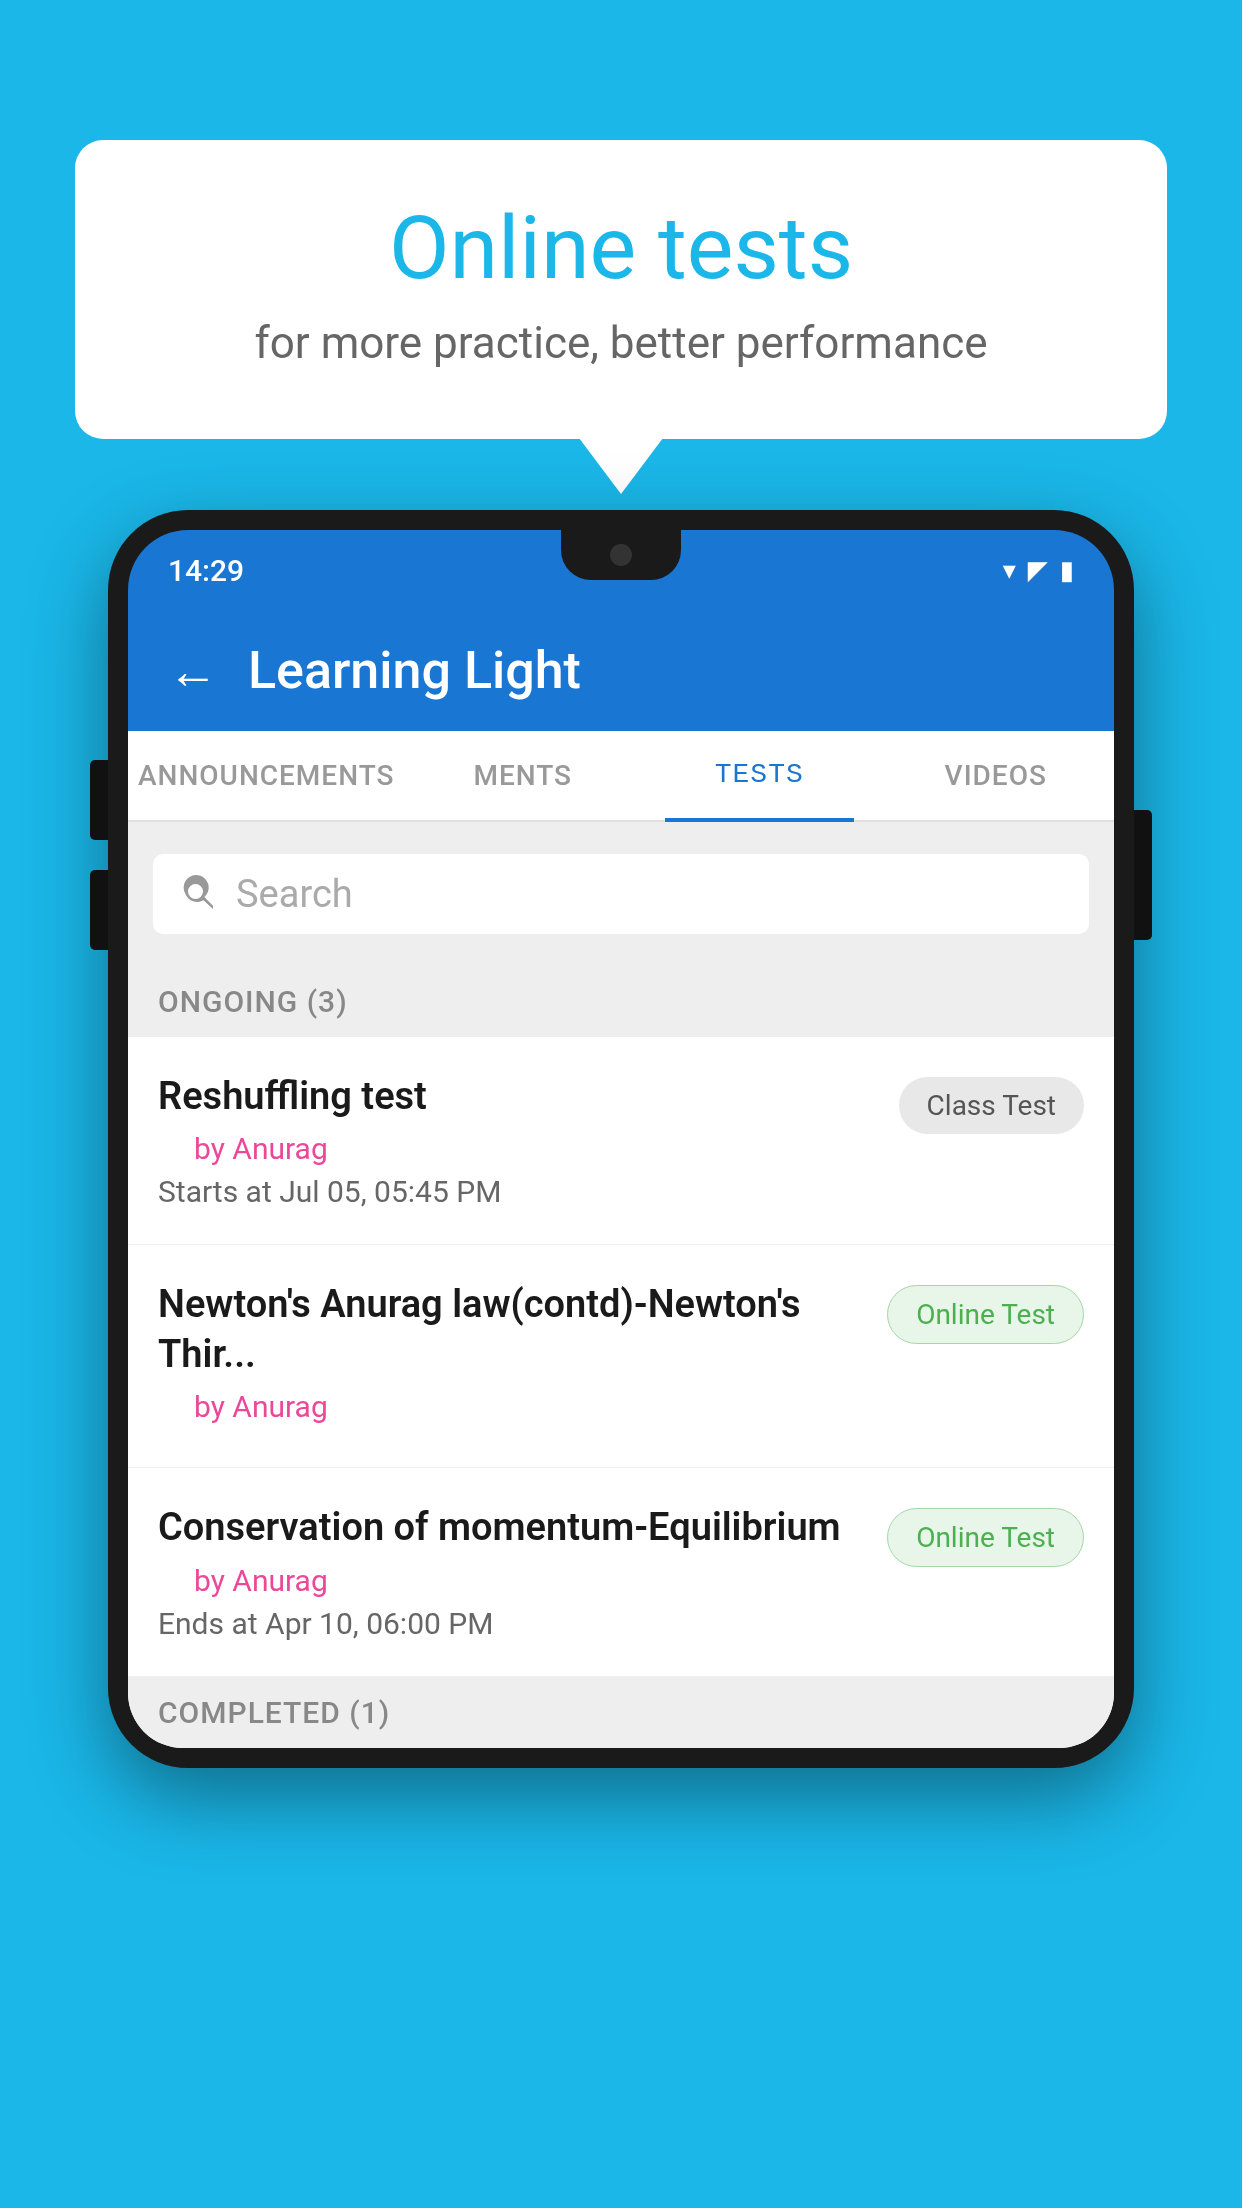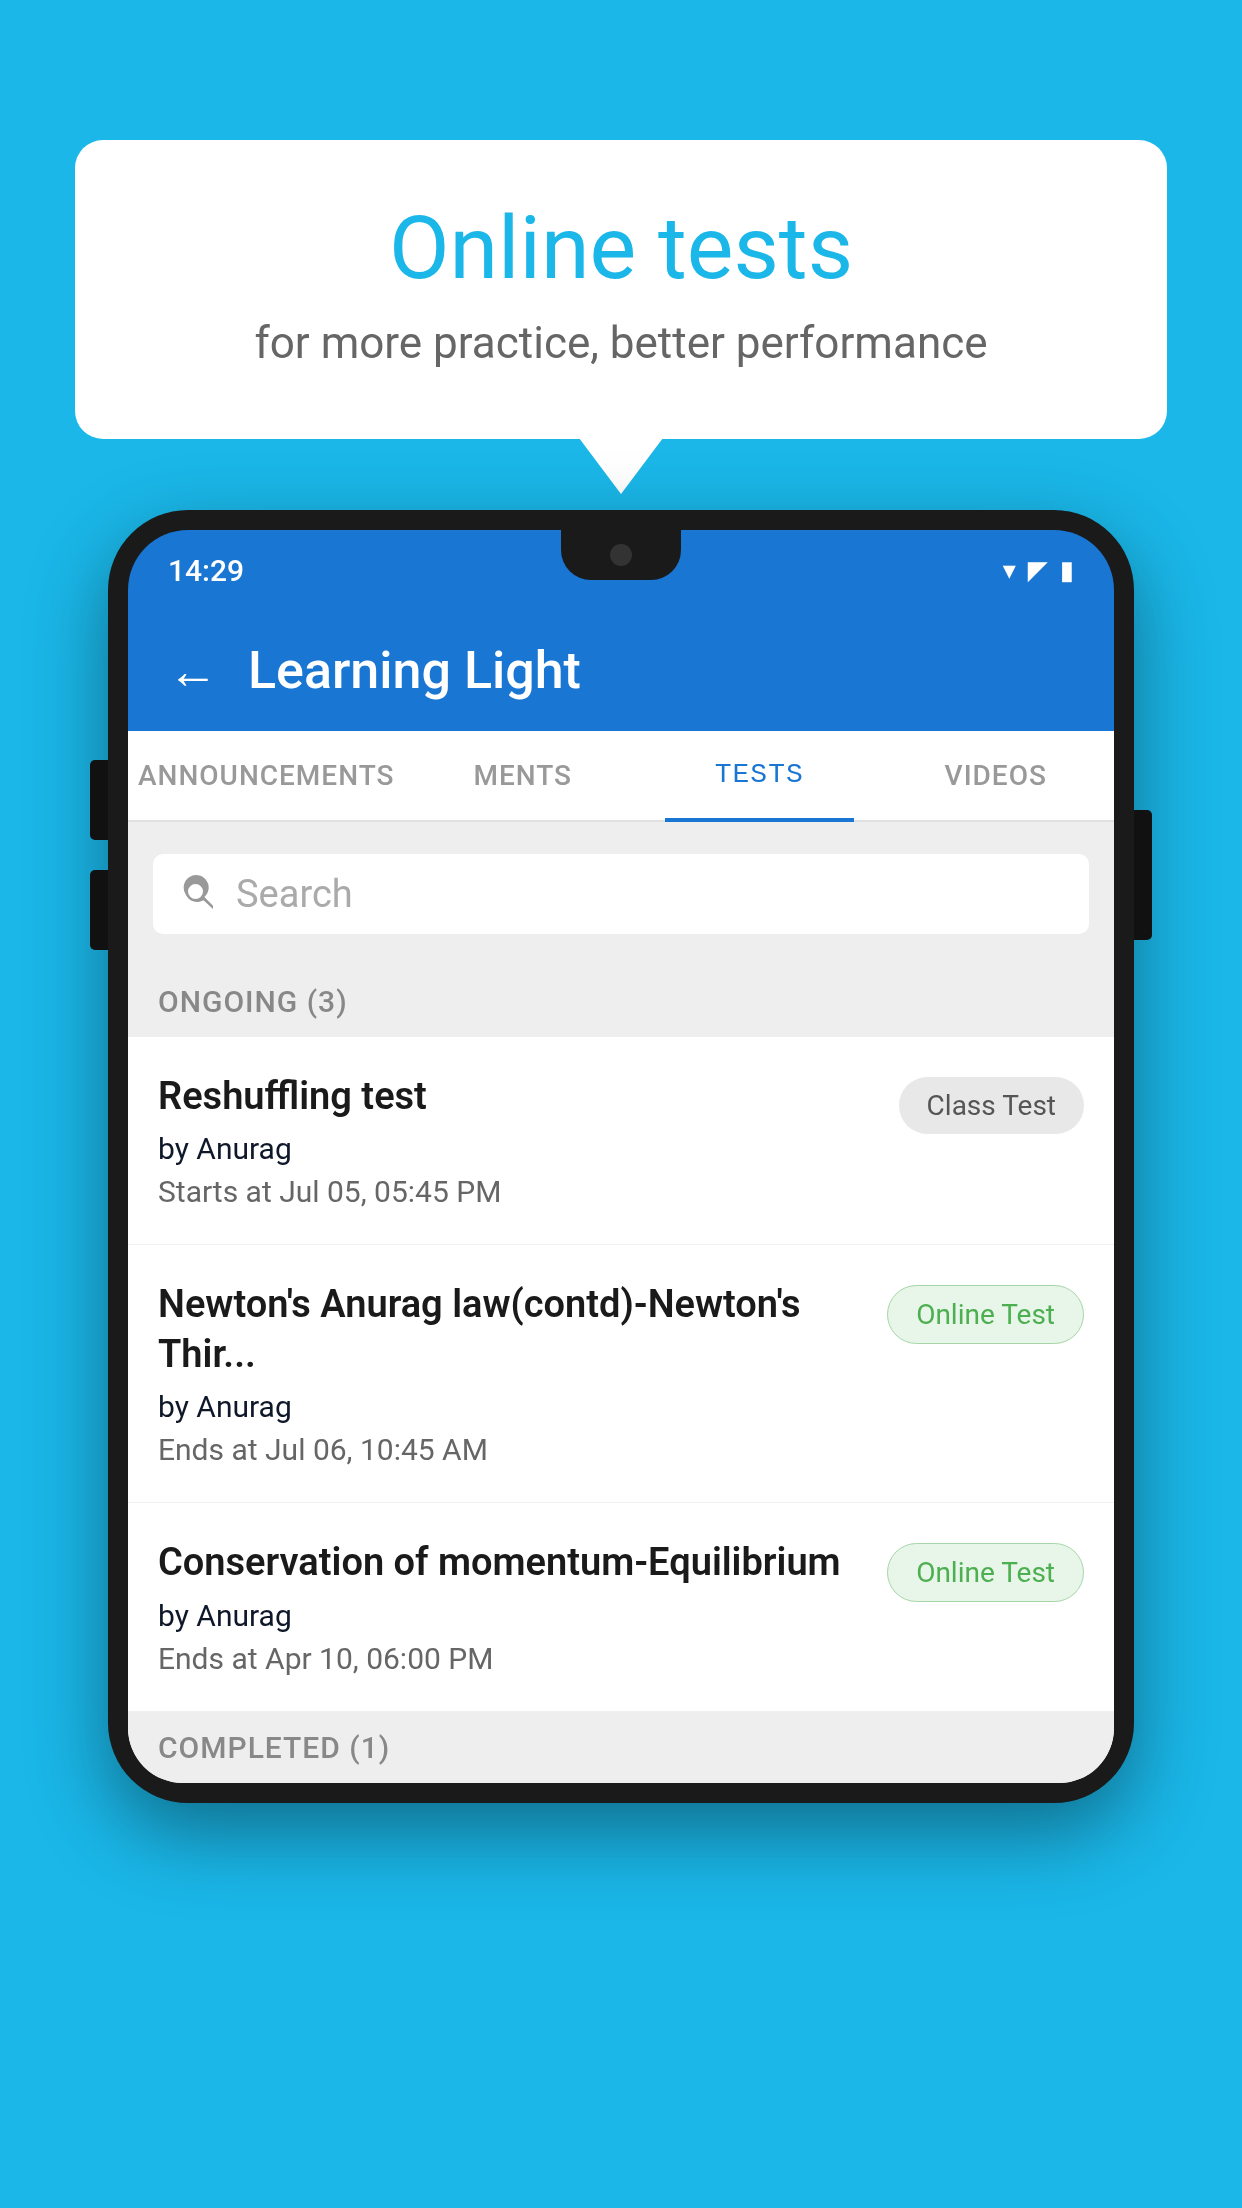--- a/index.html
+++ b/index.html
@@ -238,22 +238,23 @@
     .test-name {
       font-size: 38px;
       font-weight: 600;
       color: #1a1a1a;
       margin-bottom: 10px;
       line-height: 1.3;
     }
 
     .test-by {
       font-size: 30px;
-      color: #0f172a;
+      color: #ec4899;
       margin-bottom: 8px;
+      margin-left: 36px;
     }
 
     .test-time {
       font-size: 30px;
       color: #666;
     }
 
     .test-badge {
       border-radius: 30px;
       padding: 12px 28px;
@@ -388,23 +389,20 @@
               <span>Starts at</span>&nbsp;<span>Jul 05, 05:45 PM</span>
             </div>
           </div>
           <div class="test-badge badge-class">Class Test</div>
         </div>
 
         <div class="test-item">
           <div class="test-info">
             <div class="test-name">Newton's Anurag law(contd)-Newton's Thir...</div>
             <div class="test-by">by Anurag</div>
-            <div class="test-time">
-              <span>Ends at</span>&nbsp;<span>Jul 06, 10:45 AM</span>
-            </div>
           </div>
           <div class="test-badge badge-online">Online Test</div>
         </div>
 
         <div class="test-item">
           <div class="test-info">
             <div class="test-name">Conservation of momentum-Equilibrium</div>
             <div class="test-by">by Anurag</div>
             <div class="test-time">
               <span>Ends at</span>&nbsp;<span>Apr 10, 06:00 PM</span>

